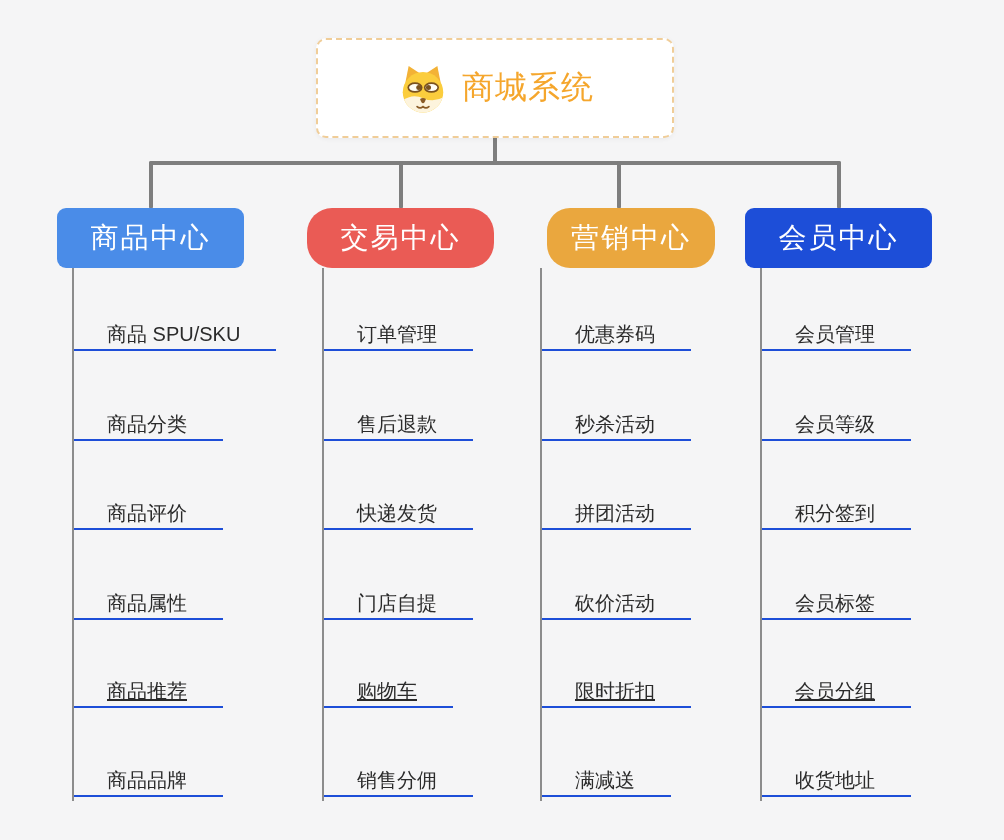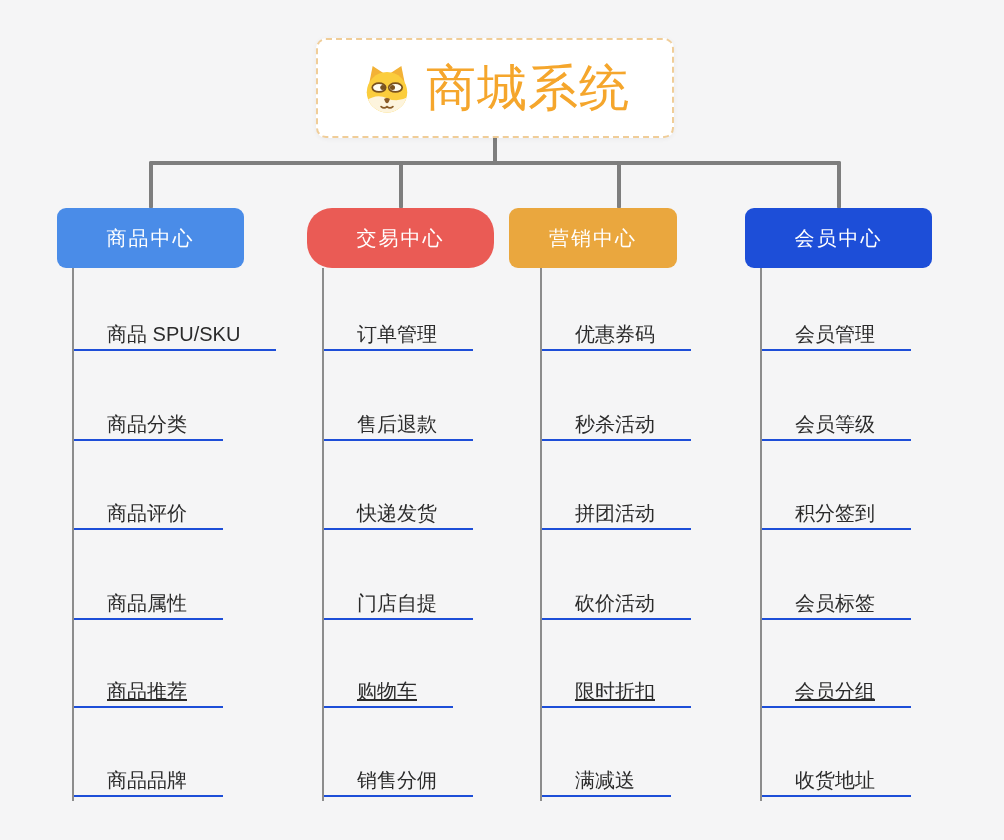--- a/index.html
+++ b/index.html
@@ -35,21 +35,21 @@
     border: 2px dashed #f0cd98;
     border-radius: 10px;
     box-shadow: 0 1px 5px rgba(0,0,0,0.05);
     display: flex;
     align-items: center;
     justify-content: center;
     gap: 12px;
     cursor: pointer;
   }
   .root-title {
-    font-size: 50px;
+    font-size: 32px;
     font-weight: 400;
     color: #f5a62c;
     letter-spacing: 1px;
     white-space: nowrap;
   }
   .doge { width: 54px; height: 54px; display: inline-block; flex: 0 0 auto; }
   .doge svg { width: 100%; height: 100%; display: block; }
 
   
   .branch {
@@ -57,27 +57,27 @@
     top: 208px;
     height: 60px;
     border-radius: 9px;
     display: flex;
     align-items: center;
     justify-content: center;
     cursor: pointer;
   }
   .branch-label {
     color: #ffffff;
-    font-size: 20px;
+    font-size: 28px;
     letter-spacing: 2px;
     white-space: nowrap;
   }
   .branch-0 { left: 57px;  width: 187px; }
   .branch-1 { left: 307px; width: 187px; }
-  .branch-2 { left: 509px; width: 168px; }
+  .branch-2 { left: 547px; width: 168px; border-radius: 23px; }
   .branch-3 { left: 745px; width: 187px; }
 
   
   .col {
     position: absolute;
     top: 268px;
     height: 533px;
     border-left: 2px solid #8c8c8c;
   }
   .col-0 { left: 72px; }

